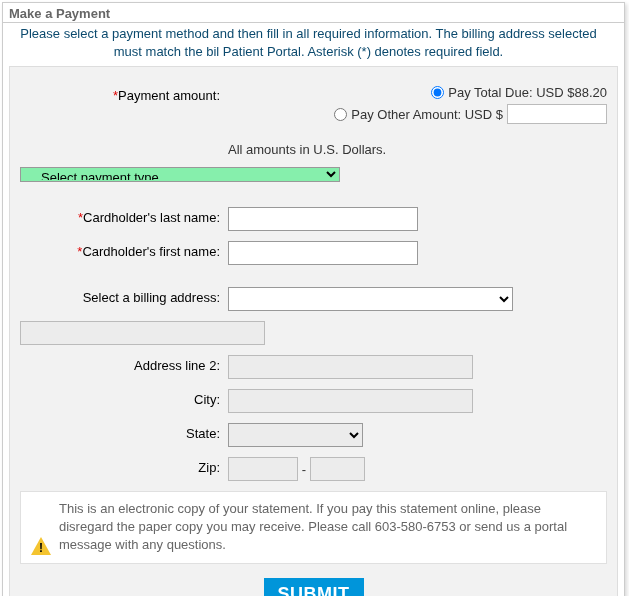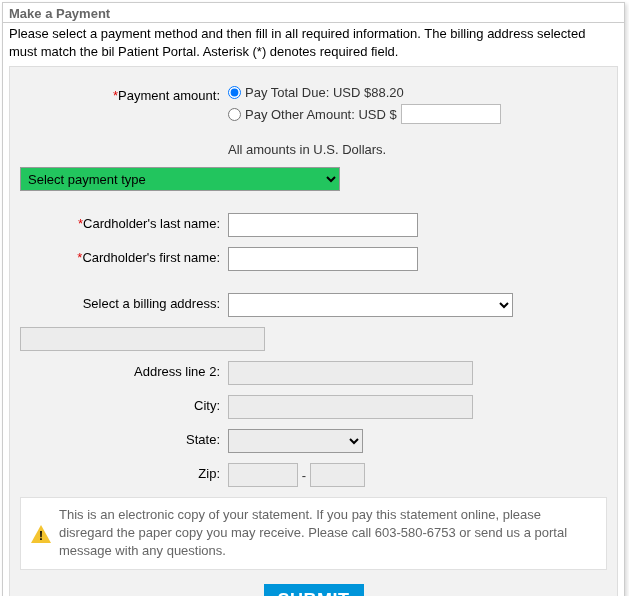--- a/index.html
+++ b/index.html
@@ -24,21 +24,22 @@
     color: #666;
     padding: 3px 6px 1px 6px;
     font-size: 13px;
     border-bottom: 1px solid #ccc;
     background: #fff;
   }
   .intro {
     padding: 2px 16px 6px 6px;
     font-size: 13px;
     line-height: 1.35;
-    color: #000000;
+    color: #0c4a6e;
+    text-align: center;
   }
   .formwrap {
     background: #f2f2f2;
     border: 1px solid #ddd;
     margin: 0 6px 8px 6px;
     padding: 18px 10px 12px 10px;
   }
   .row {
     display: flex;
     align-items: flex-start;
@@ -51,37 +52,37 @@
     font-weight: 400;
     color: #000;
     padding-top: 3px;
     font-size: 13px;
   }
   .field-col {
     flex: 1;
     font-size: 13px;
   }
   .req { color: #d00; }
-  .radio-line { display: flex; align-items: center; margin-bottom: 4px; }
+  .radio-line { display: flex; align-items: center; margin-bottom: 4px; justify-content: flex-end; }
   .radio-line input[type=radio] { margin: 0 4px 0 0; }
   .amount-input {
     width: 100px;
     height: 20px;
     padding: 1px 3px;
     border: 1px solid #bbb;
     margin-left: 4px;
     background: #fff;
   }
   .hint { margin-top: 18px; font-size: 13px; }
   select.wide {
     width: 320px;
-    height: 24px;
-    border: 1px solid #999;
-    background: #22c55e;
-    padding: 1px 3px;
+    height: 15px;
+    border: 1px solid #999;
+    background: #86efac;
+    padding: 1px 16px;
     font-size: 13px;
     font-family: inherit;
   }
   select.addr-wide {
     width: 285px;
     height: 24px;
     border: 1px solid #999;
     background: #fff;
     padding: 1px 3px;
     font-size: 13px;
@@ -122,21 +123,21 @@
     height: 24px;
     border: 1px solid #bbb;
     background: #ececec;
     padding: 2px 4px;
     font-size: 13px;
   }
   .zip-sep { display:inline-block; width:12px; text-align:center; }
   .section-gap { height: 12px; }
   .notice {
     display: flex;
-    align-items: center;
+    align-items: flex-end;
     border: 1px solid #e0e0e0;
     background: #fff;
     margin: 10px 0 0 0;
     padding: 8px 10px;
     color: #666;
     font-size: 13px;
     line-height: 1.4;
   }
   .warn-icon {
     flex-shrink: 0;

